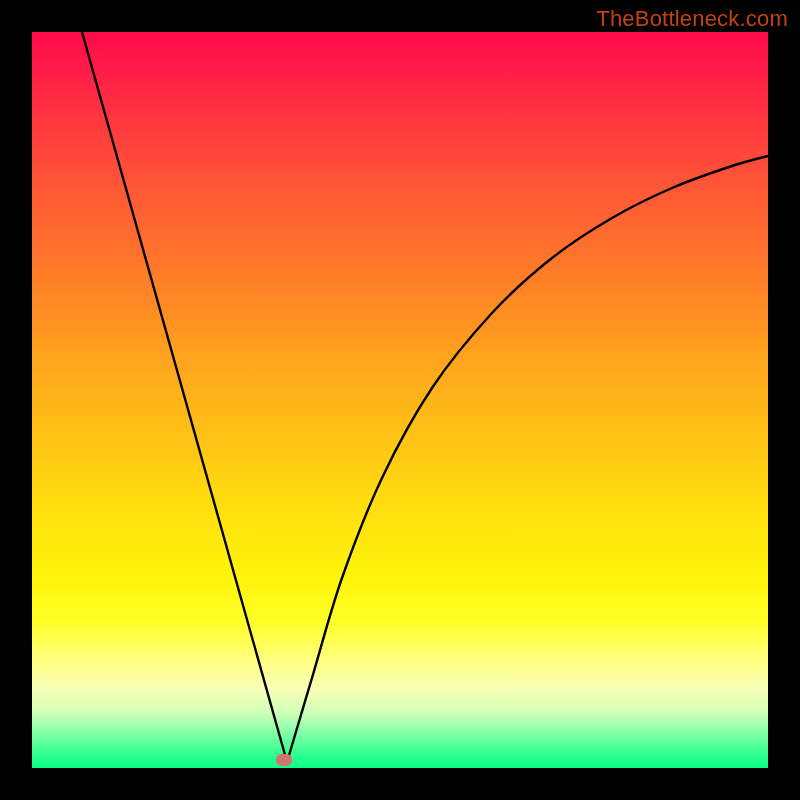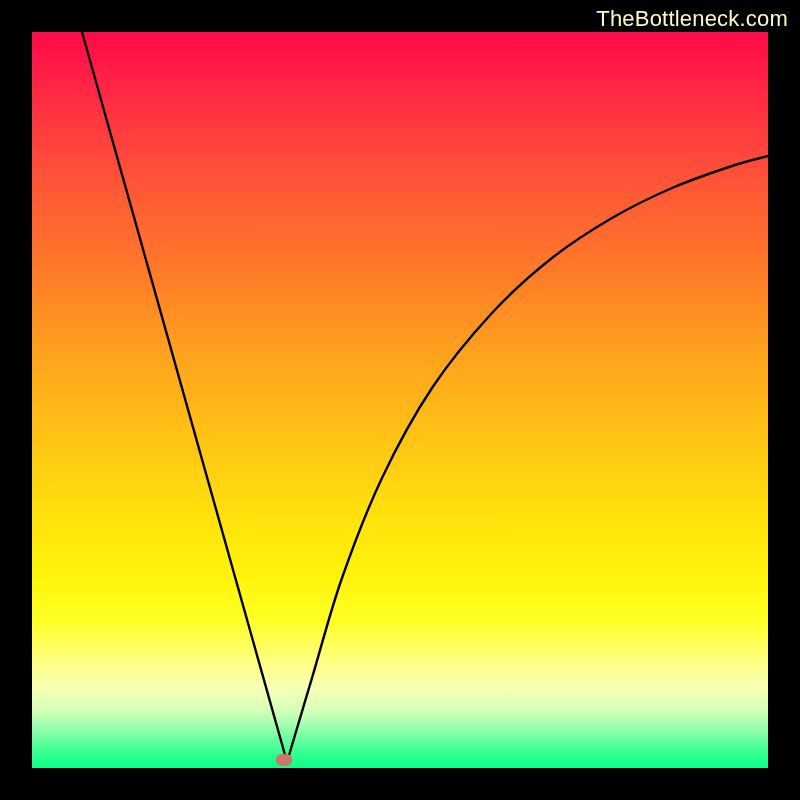--- a/index.html
+++ b/index.html
@@ -56,21 +56,21 @@
     width: 16px;
     height: 12px;
     border-radius: 6px / 5px;
     background: #d0756a;
     transform: translate(-50%, -50%);
   }
   .watermark {
     position: absolute;
     top: 6px;
     right: 12px;
-    color: #fef9c3;
+    color: #c2410c;
     font-size: 22px;
     font-weight: 500;
     letter-spacing: 0.2px;
     user-select: none;
   }
 </style>
 </head>
 <body>
 
 <div class="frame">

